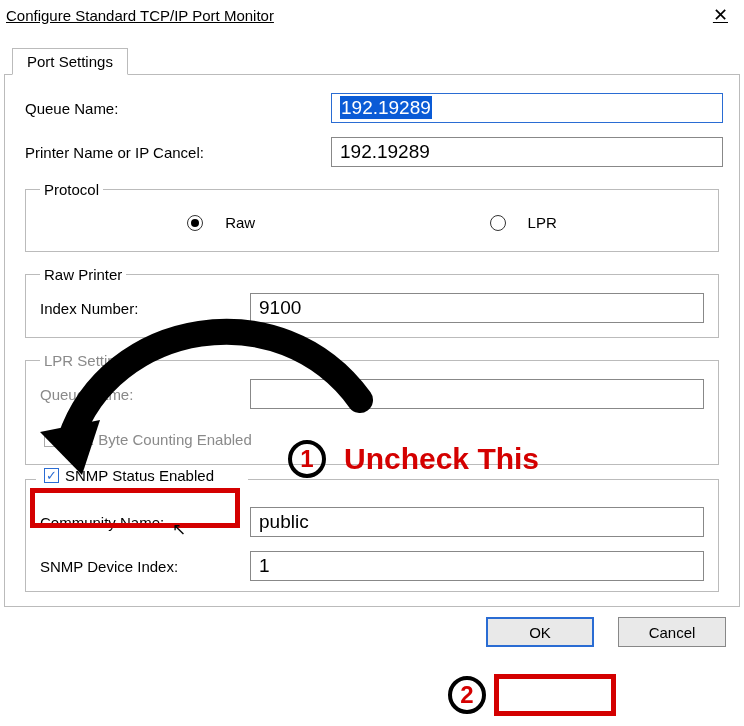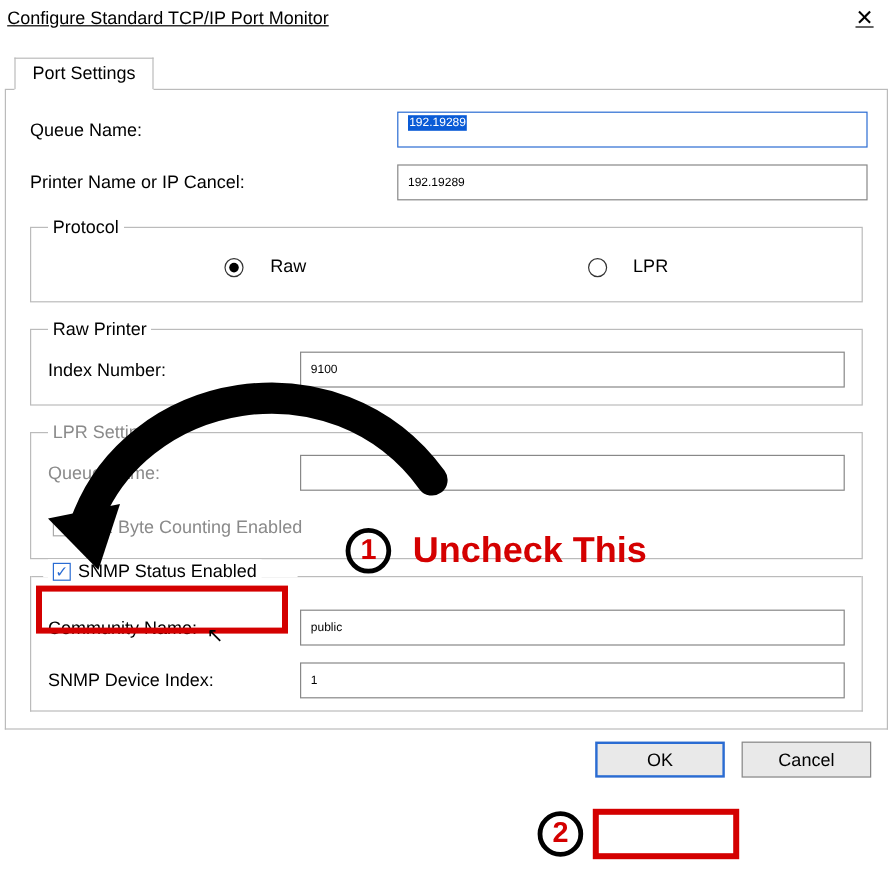--- a/index.html
+++ b/index.html
@@ -56,21 +56,21 @@
   }
   .label-col {
     width: 310px;
     padding-left: 4px;
   }
   .input-text {
     flex: 1;
     border: 1px solid #888;
     height: 30px;
     padding: 3px 8px;
-    font-size: 10px;
+    font-size: 19px;
     background: #fff;
   }
   .input-selected {
     border: 1px solid #2a6cd3;
     background: #fff;
     outline: none;
   }
   .input-selected span {
     background: #0a5bd6;
     color: #fff;
@@ -162,21 +162,21 @@
   }
   .snmp-legend-cover {
     position: absolute;
     top: -14px;
     left: 14px;
     background: #fff;
   }
   .button-row {
     display: flex;
     justify-content: flex-end;
-    gap: 14px;
+    gap: 24px;
     padding: 10px 14px 4px 0;
   }
   .btn {
     min-width: 108px;
     height: 30px;
     border: 1px solid #888;
     background: #e9e9e9;
     font-size: 15px;
     cursor: pointer;
   }

